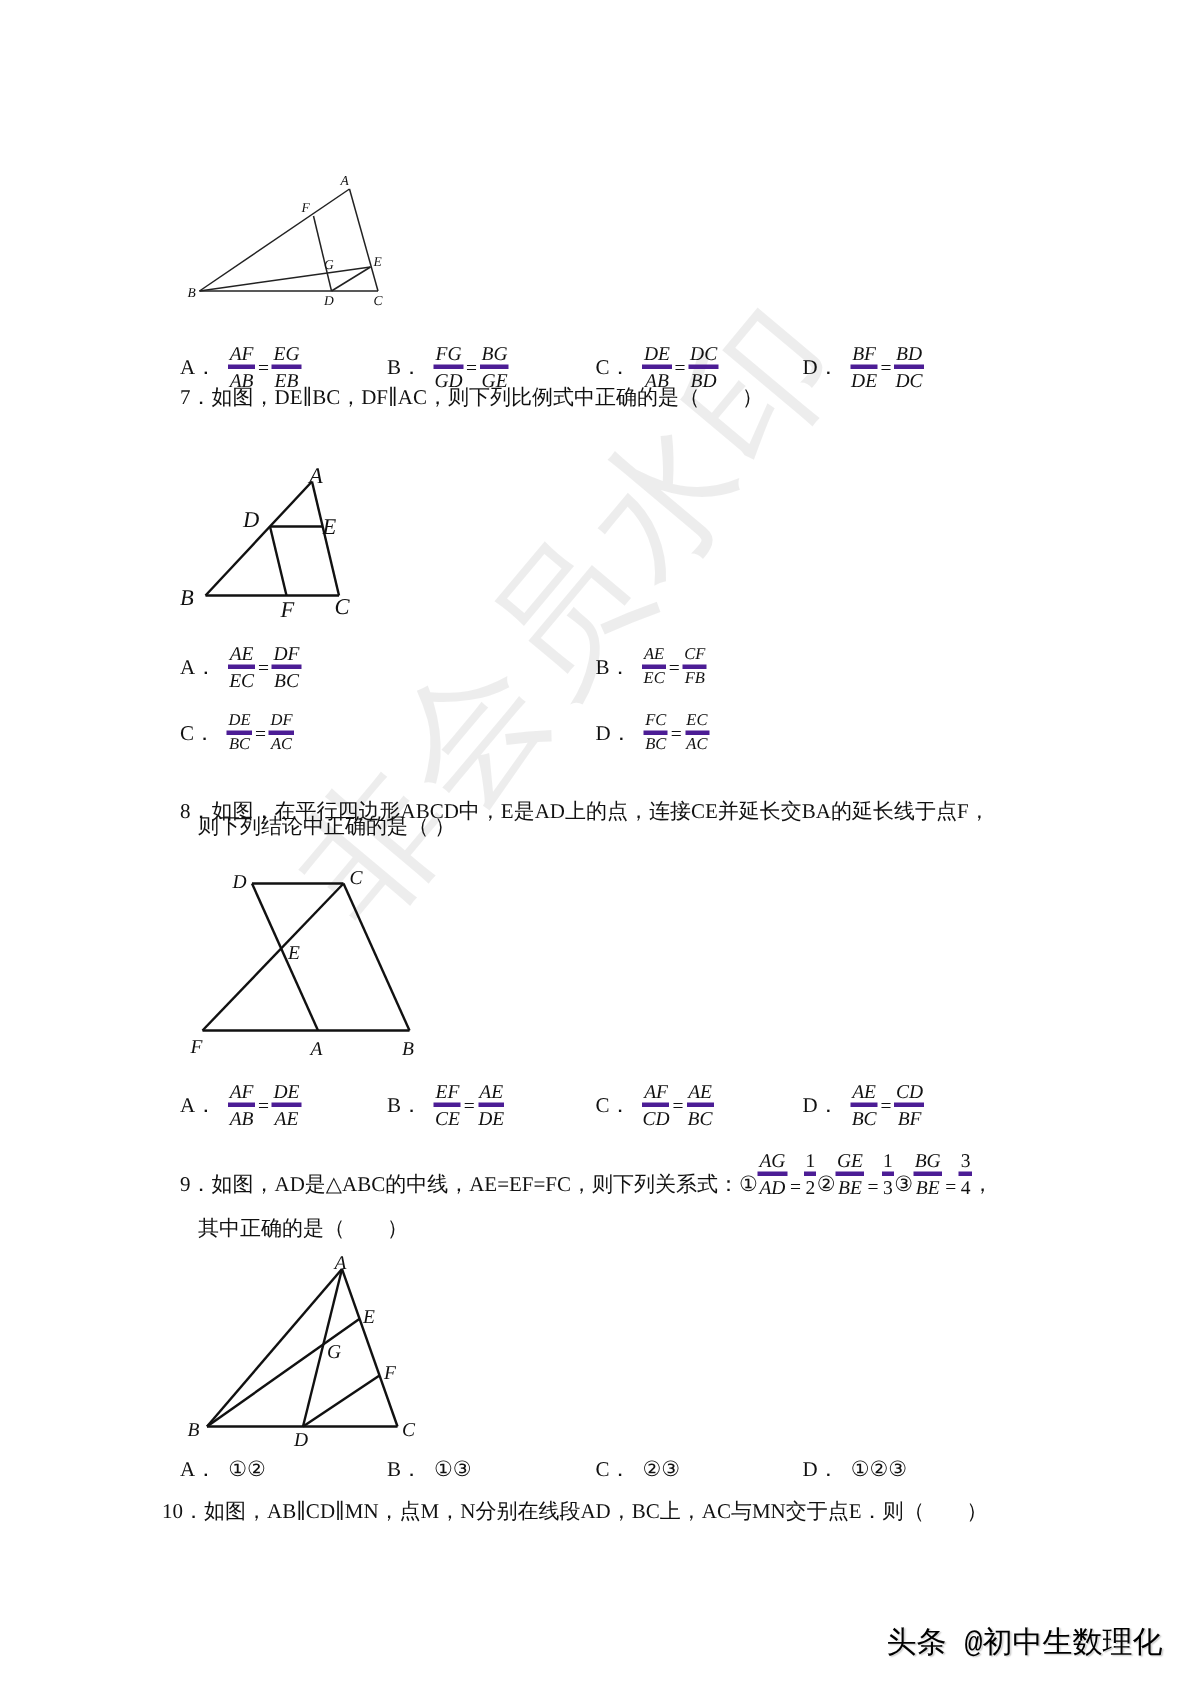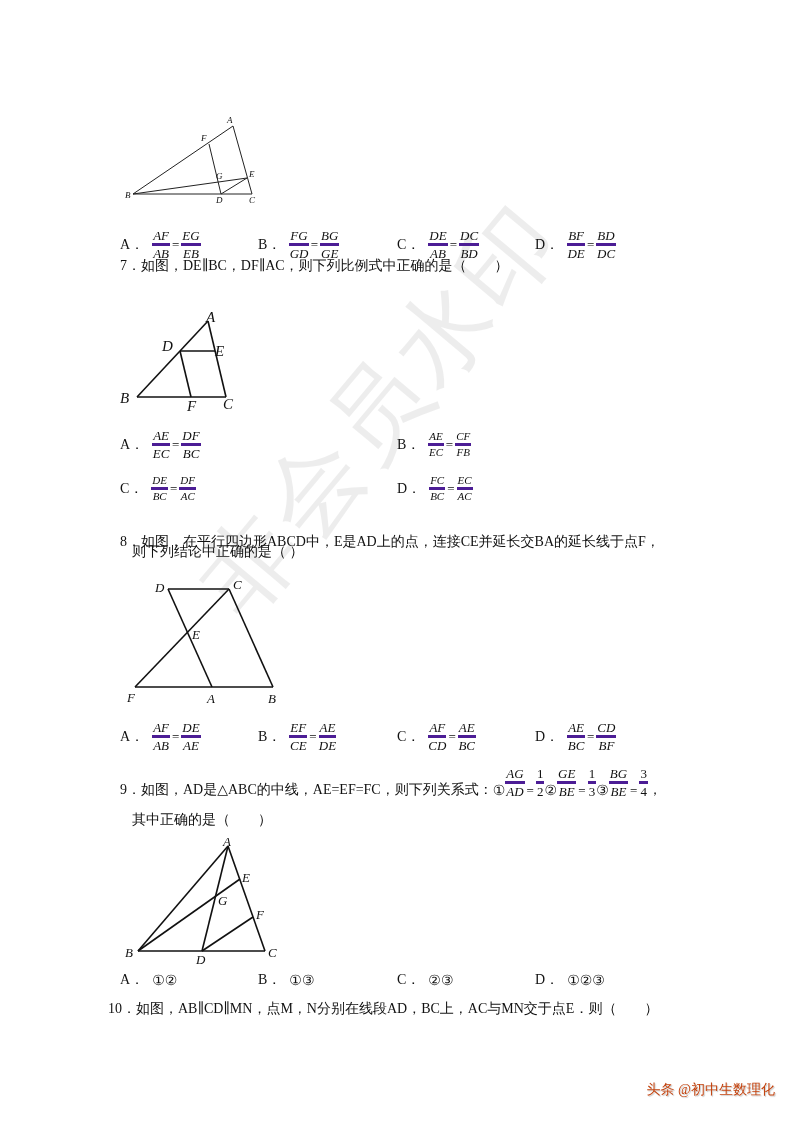--- a/index.html
+++ b/index.html
@@ -10,22 +10,22 @@
   .opt { position:absolute; display:flex; align-items:center; font-size:14px; }
   .opt .lbl { margin-right:8px; }
   .frac { display:inline-flex; flex-direction:column; align-items:center; font-style:italic; font-size:13px; line-height:15px; vertical-align:middle; }
   .frac .num { border-bottom:3px solid #4c1d95; padding:0 1px; }
   .frac.small { font-size:11px; line-height:13px; }
   .eq { margin:0 2px; font-size:13px; }
   svg text { font-family:"Liberation Serif",serif; font-style:italic; fill:#111; }
   .wm { position:absolute; left:170px; top:560px; font-family:"DejaVu Sans",sans-serif;
         font-size:96px; color:rgba(0,0,0,0.07); transform:rotate(-50deg); transform-origin:left top;
         white-space:nowrap; pointer-events:none; letter-spacing:4px; }
-  .footer { position:absolute; right:18px; top:1081px; font-family:Liberation Serif, serif;
-            font-size:14px; color:#c2410c; text-shadow:0 0 2px #fff, 1px 1px 1px #bbb; }
+  .footer { position:absolute; right:18px; top:1081px; font-family:Liberation Mono, monospace;
+            font-size:20px; color:#000000; text-shadow:0 0 2px #fff, 1px 1px 1px #bbb; }
 </style>
 </head>
 <body>
 
 <div class="wm">非会员水印</div>
 
 <svg class="abs" style="left:115px;top:110px" width="160" height="100">
   <g stroke="#222" stroke-width="1" fill="none">
     <line x1="18" y1="84" x2="118" y2="16"></line>
     <line x1="118" y1="16" x2="137" y2="84"></line>

